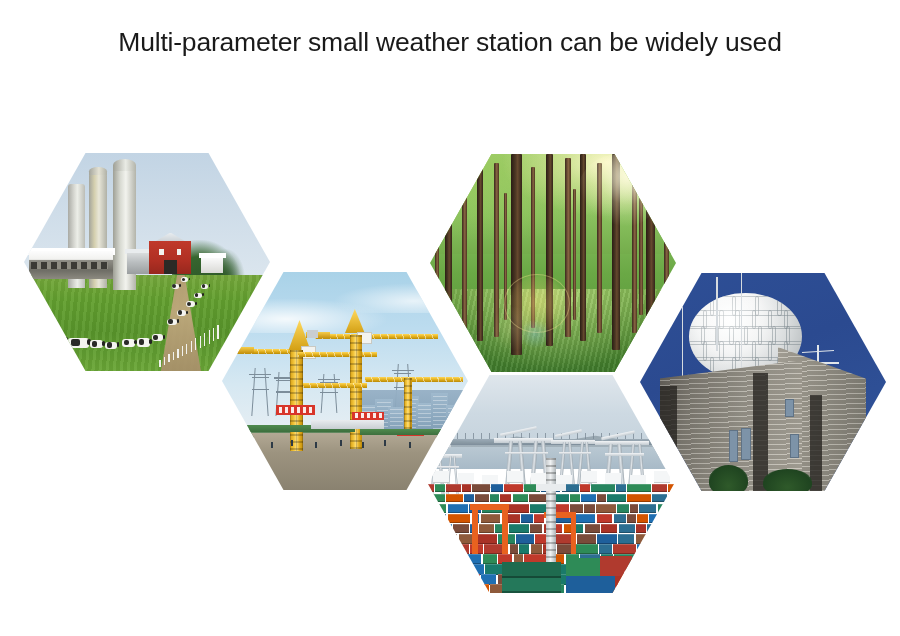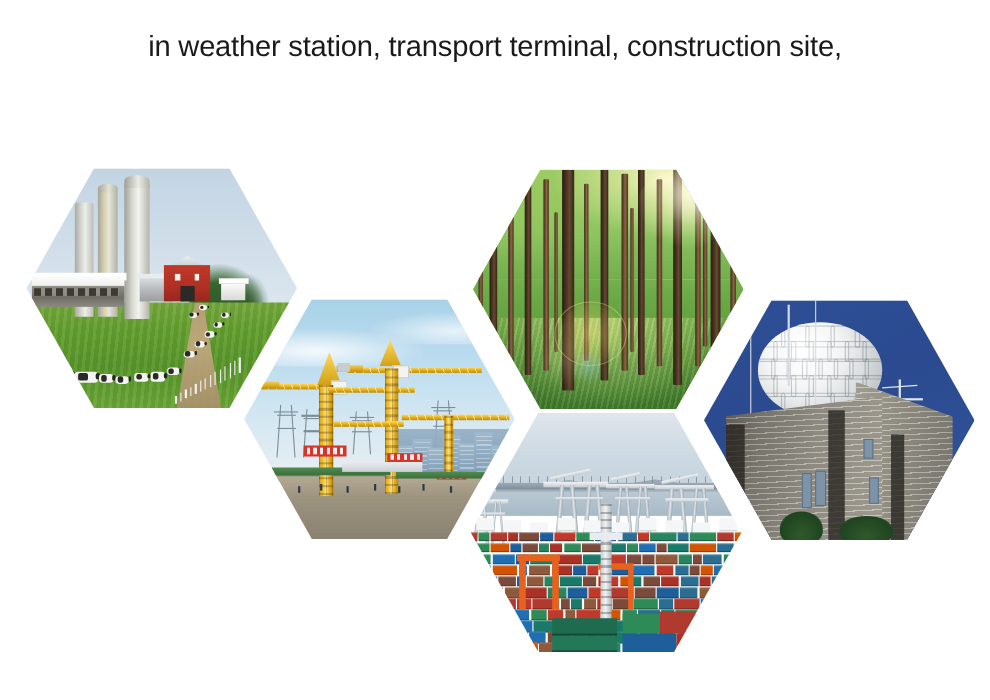--- a/index.html
+++ b/index.html
@@ -193,21 +193,21 @@
   .antenna{position:absolute;background:#e1e6ea;}
   .rad-tree{position:absolute;border-radius:50% 50% 40% 40%;
     background:radial-gradient(ellipse at 50% 70%,#2f5a2a,#1f4420 70%,rgba(31,68,32,0) 100%);}
 </style>
 </head>
 <body>
 
 <div id="stage">
 
   <div class="heading">
-    <span class="ln">in weather station, transport terminal, construction site,</span>
+    <span class="ln">Multi-parameter small weather station can be widely used</span>
   </div>
 
   <div class="hex" id="hex-farm" style="left:24px;top:153px;width:246px;height:218px;">
     <div class="scene">
       <div class="lyr farm-sky"></div>
       <div class="lyr farm-trees"></div>
       <div class="lyr farm-tree2"></div>
       <div class="lyr farm-field"></div>
 
       <div class="lyr silo silo-a"></div>

